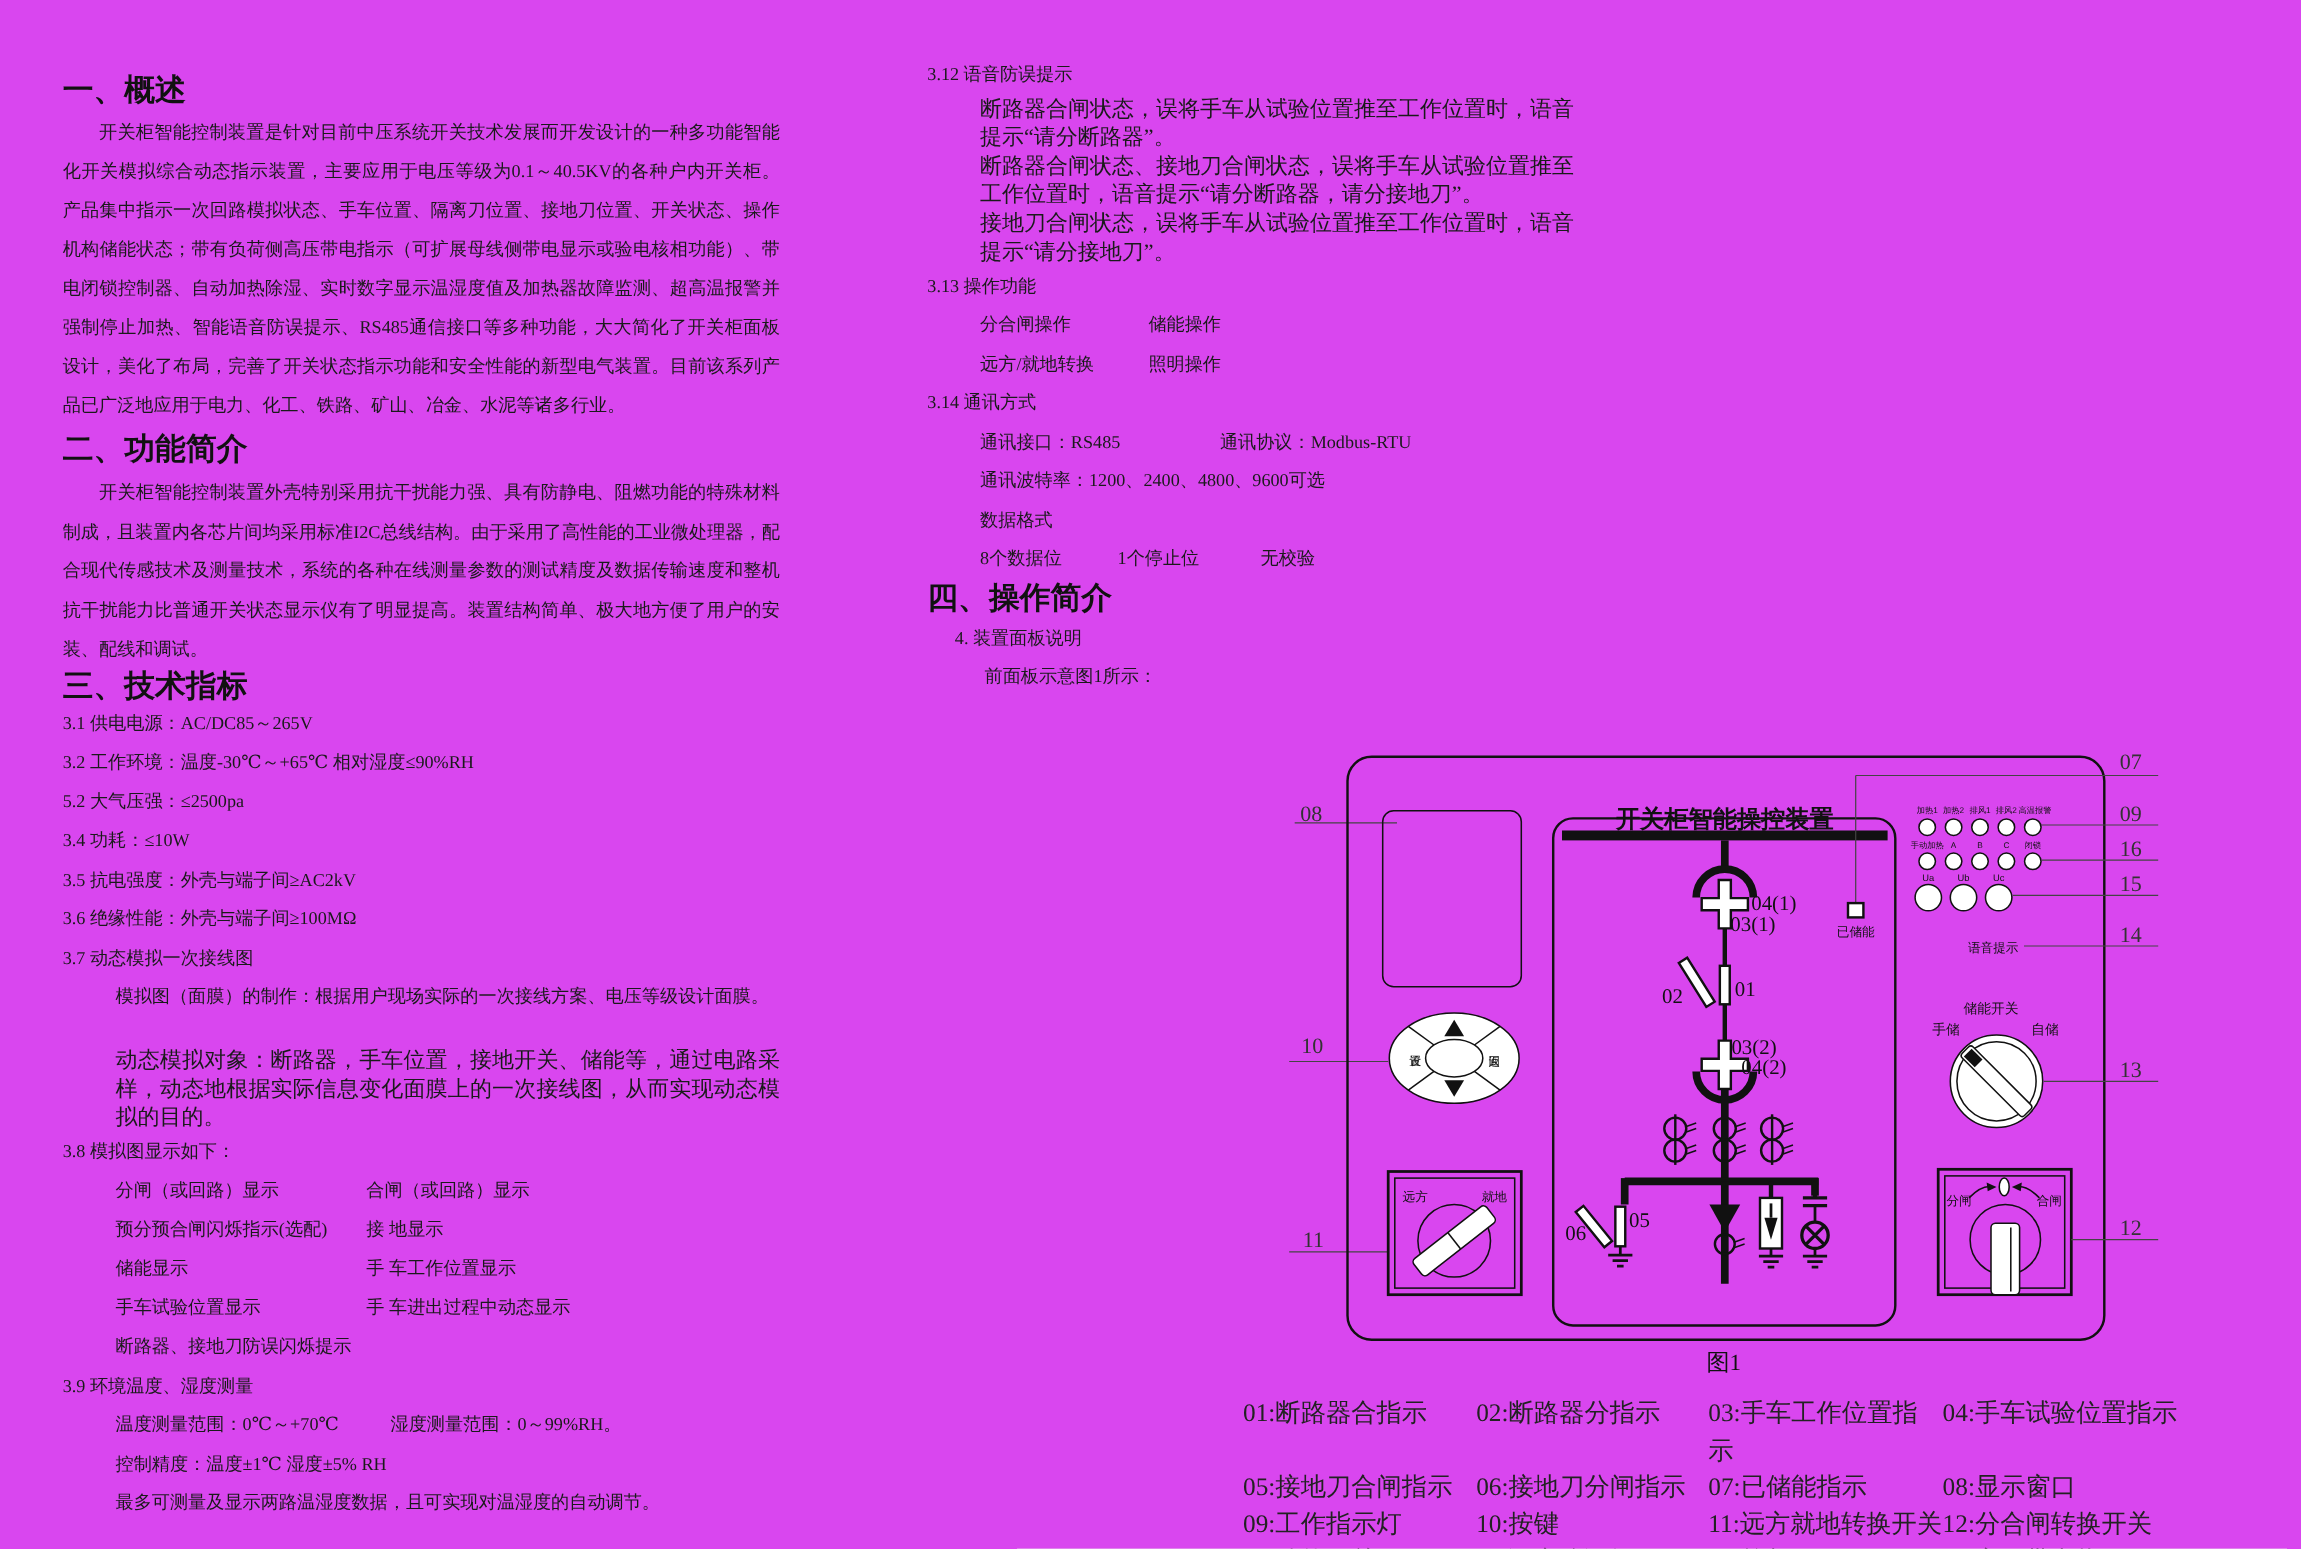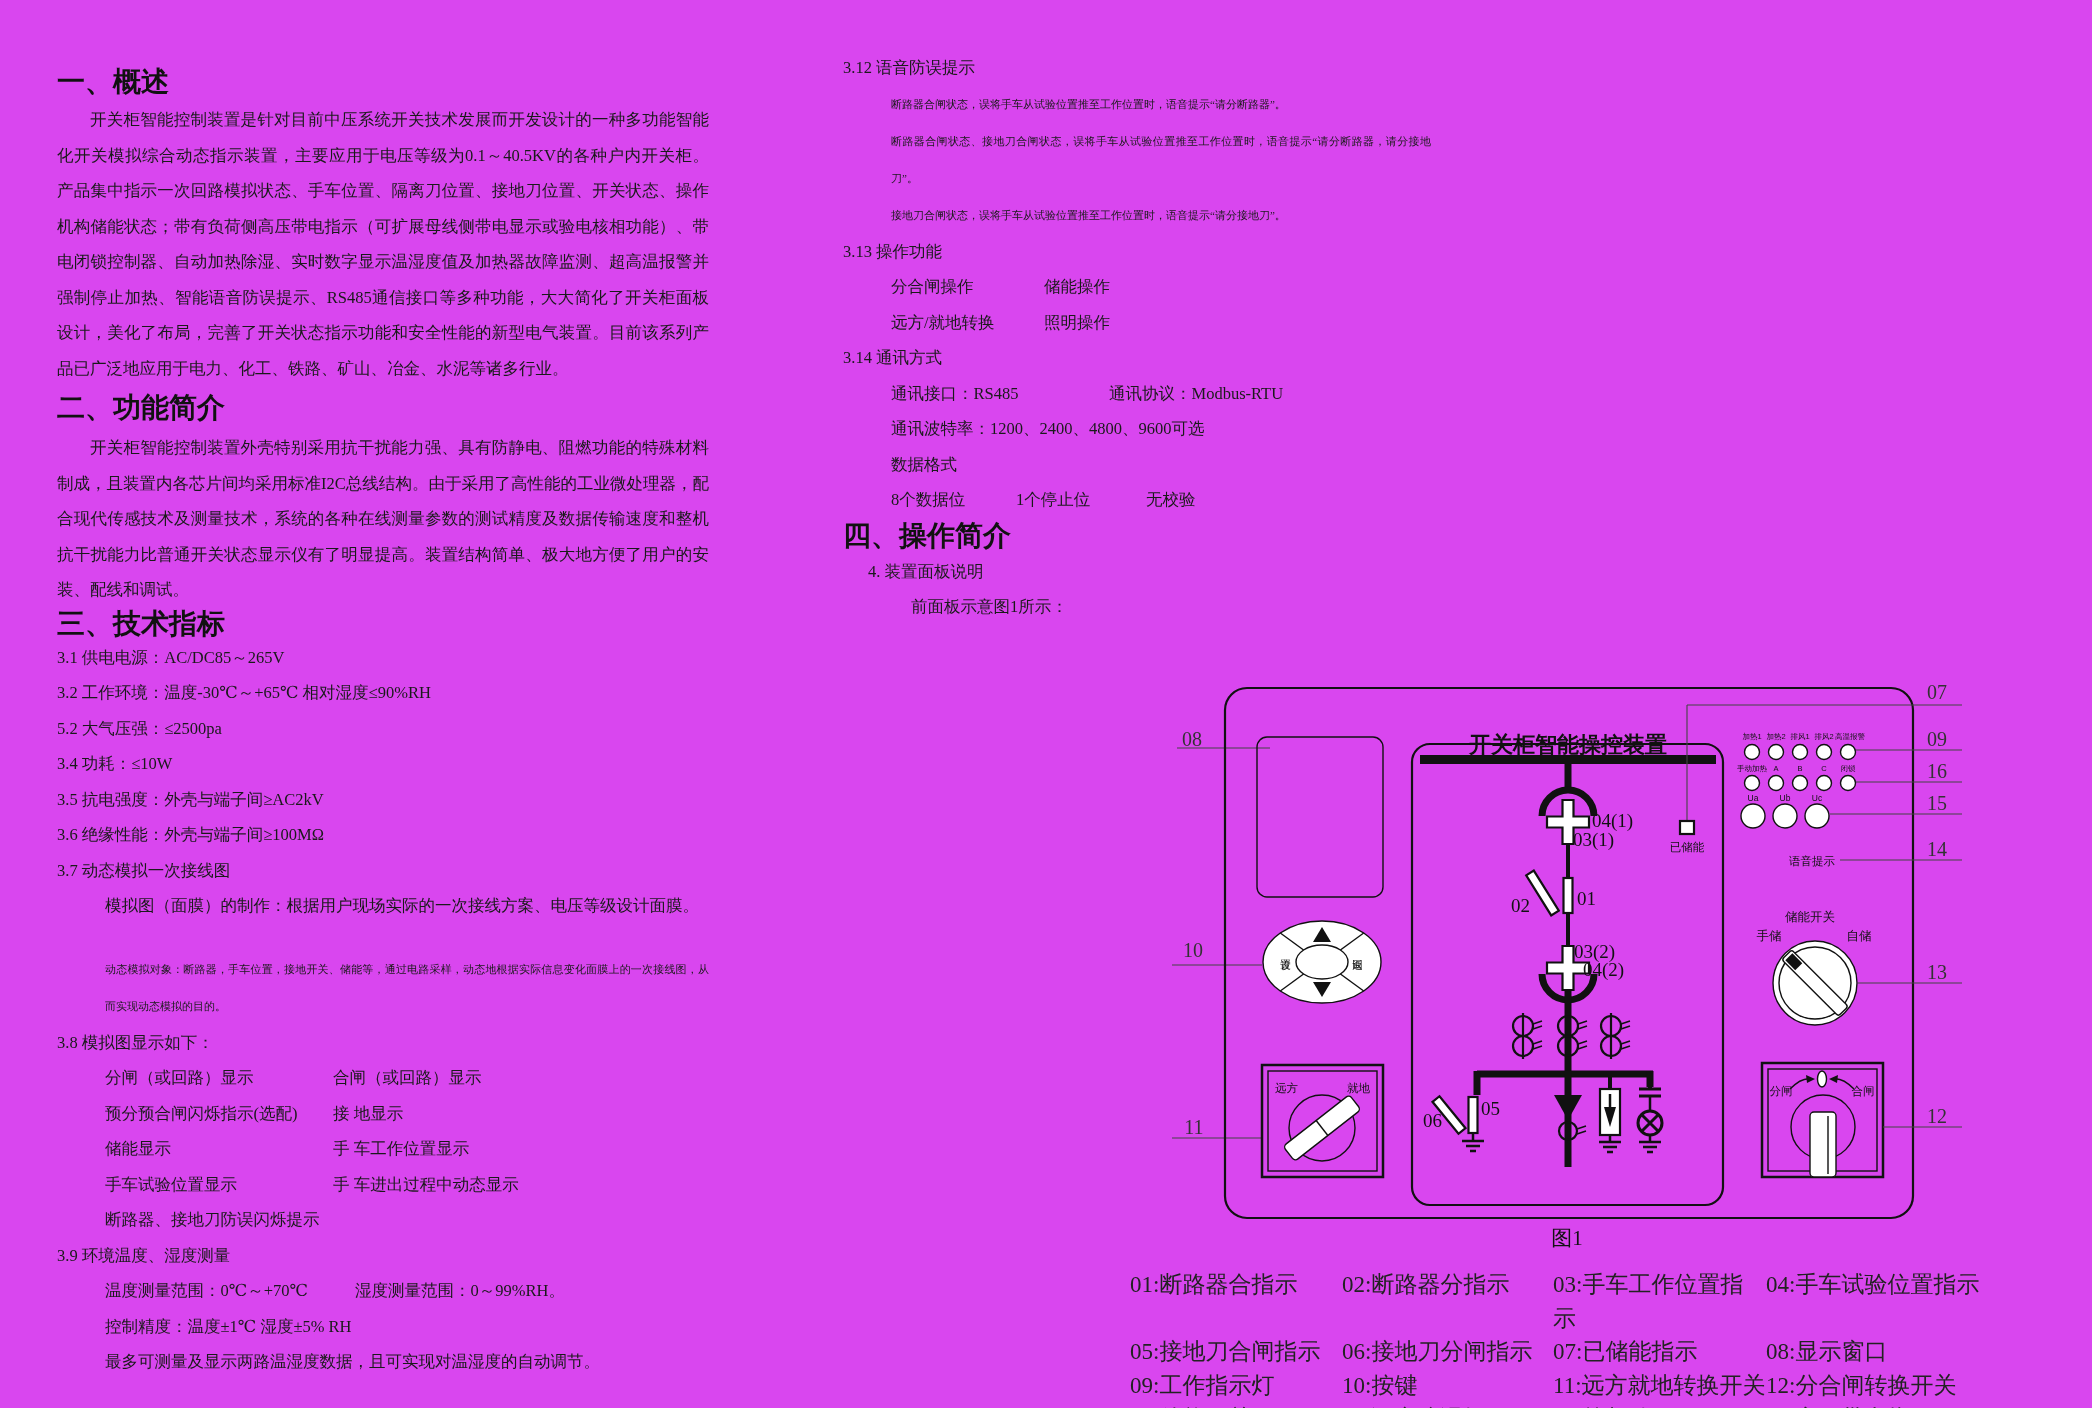--- a/index.html
+++ b/index.html
@@ -8,33 +8,33 @@
   .col{position:absolute;}
   .col-left{left:57px;top:62px;width:652px;}
   .col-right{left:843px;top:50px;width:665px;}
   h2.sec{font-family:"Liberation Sans","DejaVu Sans",sans-serif;font-weight:700;
          font-size:28px;margin:0;color:#111;}
   .h1{height:40px;line-height:40px;}
   .h2{height:44px;line-height:44px;}
   .h3{height:32px;line-height:32px;}
   .para{margin:0;font-size:16.5px;line-height:35.5px;text-align:justify;text-indent:2em;}
   .line{font-size:16.5px;line-height:35.5px;white-space:nowrap;}
-  .wrapblk{font-size:11px;line-height:37px;text-align:justify;}
+  .wrapblk{font-size:20px;line-height:26px;text-align:justify;}
   .ind{margin-left:48px;}
   .w604{width:604px;margin-top:27px;}
   .w540{width:540px;}
   .c228{display:inline-block;width:228px;}
   .c250{display:inline-block;width:250px;}
   .c153{display:inline-block;width:153px;}
   .c218{display:inline-block;width:218px;}
   .c125{display:inline-block;width:125px;}
   .c130{display:inline-block;width:130px;}
   .h4blk{margin-top:12px;height:36px;line-height:36px;}
   .ml25{margin-left:25px;}
-  .ml52{margin-left:68px;}
+  .ml52{margin-left:52px;}
   .figure{position:absolute;left:1140px;top:675px;}
   .legend{position:absolute;left:1130px;top:1268px;width:900px;display:grid;
           grid-template-columns:212px 211px 213px 1fr;font-size:23px;line-height:33.5px;color:#222;}
   
   .s1{stroke:#111;stroke-width:1.4;fill:#fff;}
   .s1n{stroke:#111;stroke-width:1.4;fill:none;}
   .s2{stroke:#111;stroke-width:2.2;fill:#fff;}
   .s2n{stroke:#111;stroke-width:2.2;fill:none;}
   .s25n{stroke:#111;stroke-width:2.5;fill:none;}
   .s3n{stroke:#111;stroke-width:3;fill:none;}

